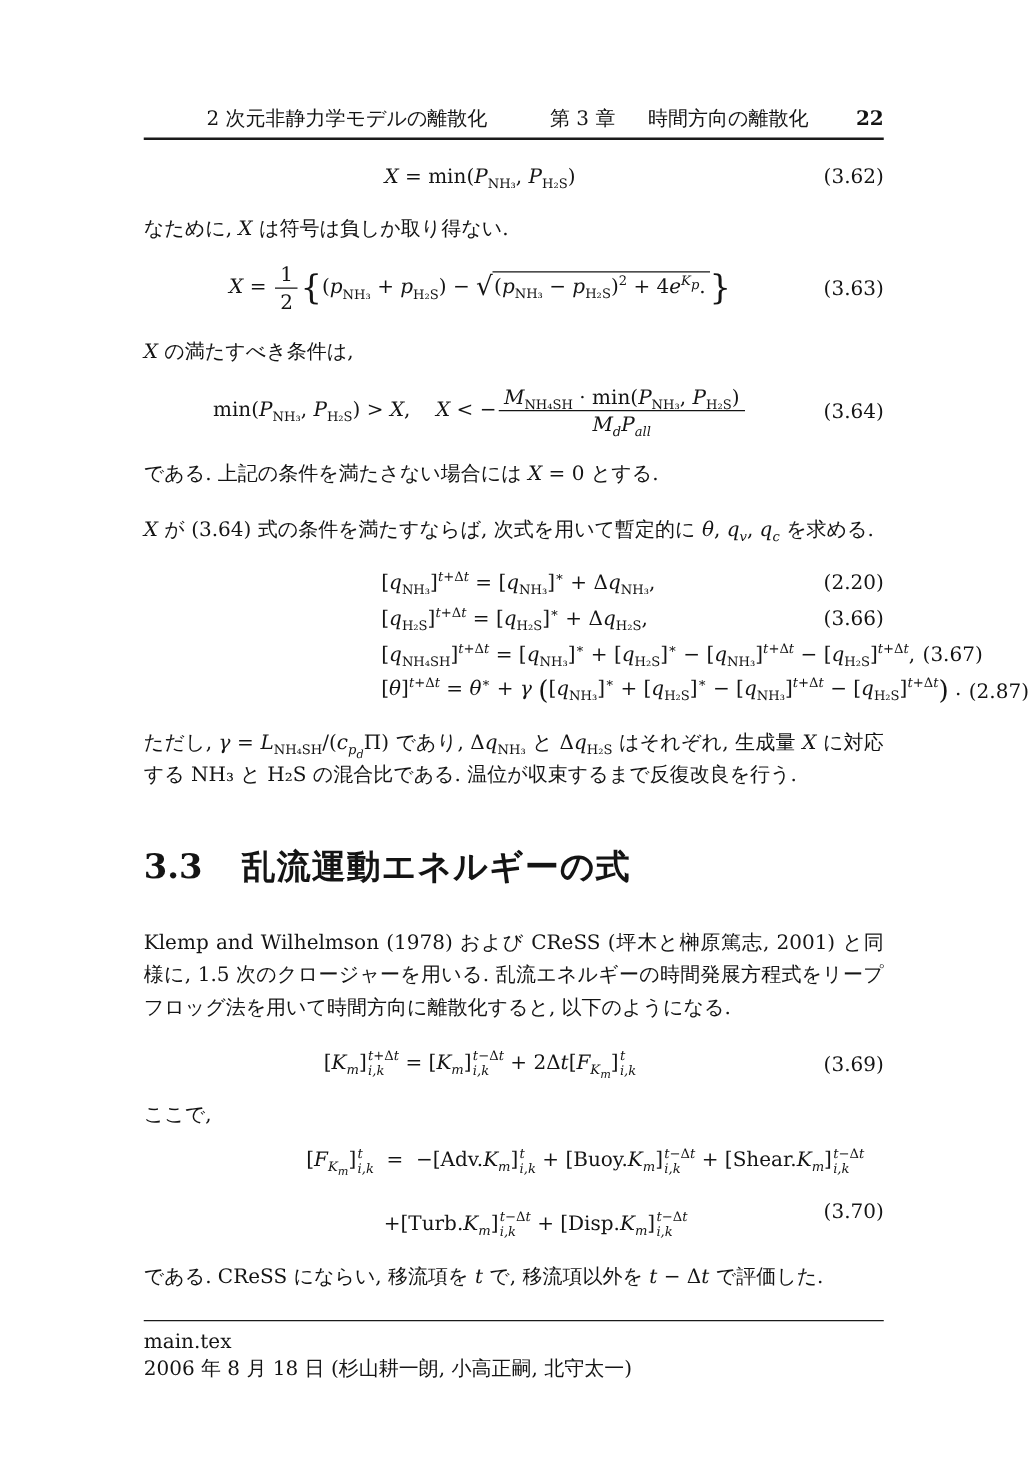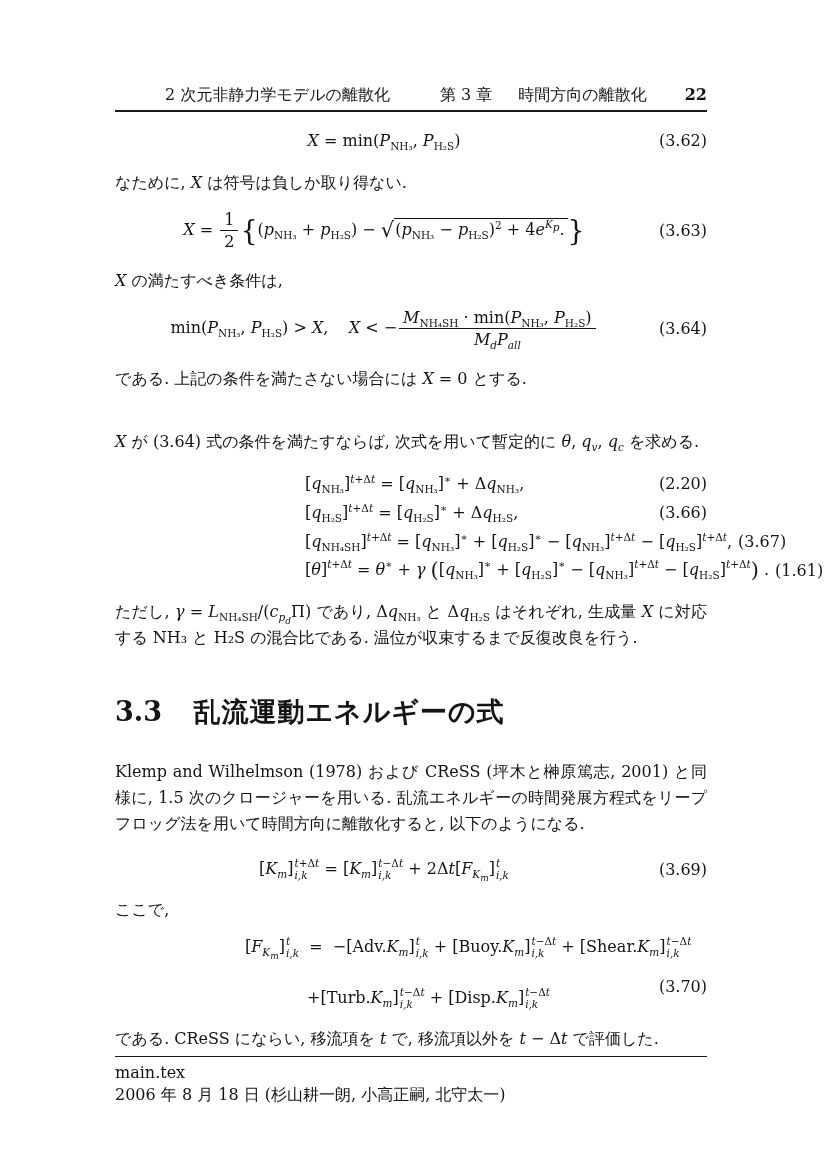--- a/index.html
+++ b/index.html
@@ -77,38 +77,38 @@
 
     <p class="body-text" style="margin-top:12px;"><i>X</i> の満たすべき条件は,</p>
 
     <div class="eqrow" style="margin-top:6px;min-height:56px;">
       <span class="eqbody">min(<i>P</i><sub>NH₃</sub>, <i>P</i><sub>H₂S</sub>) &gt; <i>X</i>,&nbsp;&nbsp;&nbsp;&nbsp;<i>X</i> &lt; −<span class="frac"><span class="fn"><i>M</i><sub>NH₄SH</sub> · min(<i>P</i><sub>NH₃</sub>, <i>P</i><sub>H₂S</sub>)</span><span class="fd"><i>M<sub>d</sub></i><i>P<sub>all</sub></i></span></span></span>
       <span class="eqnum">(3.64)</span>
     </div>
 
     <p class="body-text" style="margin-top:10px;">である. 上記の条件を満たさない場合には <i>X</i> = 0 とする.</p>
 
-    <p class="body-text" style="margin-top:37px;"><i>X</i> が (3.64) 式の条件を満たすならば, 次式を用いて暫定的に <i>θ</i>, <i>q<sub>v</sub></i>, <i>q<sub>c</sub></i> を求める.</p>
+    <p class="body-text" style="margin-top:19px;"><i>X</i> が (3.64) 式の条件を満たすならば, 次式を用いて暫定的に <i>θ</i>, <i>q<sub>v</sub></i>, <i>q<sub>c</sub></i> を求める.</p>
 
     <div class="eqgroup" style="margin-top:14px;">
       <div class="eqrow">
         <span class="eqbody gleft">[<i>q</i><sub>NH₃</sub>]<sup><i>t</i>+Δ<i>t</i></sup> = [<i>q</i><sub>NH₃</sub>]<sup>∗</sup> + Δ<i>q</i><sub>NH₃</sub>,</span>
         <span class="eqnum">(2.20)</span>
       </div>
       <div class="eqrow">
         <span class="eqbody gleft">[<i>q</i><sub>H₂S</sub>]<sup><i>t</i>+Δ<i>t</i></sup> = [<i>q</i><sub>H₂S</sub>]<sup>∗</sup> + Δ<i>q</i><sub>H₂S</sub>,</span>
         <span class="eqnum">(3.66)</span>
       </div>
       <div class="eqrow">
         <span class="eqbody gleft">[<i>q</i><sub>NH₄SH</sub>]<sup><i>t</i>+Δ<i>t</i></sup> = [<i>q</i><sub>NH₃</sub>]<sup>∗</sup> + [<i>q</i><sub>H₂S</sub>]<sup>∗</sup> − [<i>q</i><sub>NH₃</sub>]<sup><i>t</i>+Δ<i>t</i></sup> − [<i>q</i><sub>H₂S</sub>]<sup><i>t</i>+Δ<i>t</i></sup>,</span>
         <span class="eqnum">(3.67)</span>
       </div>
       <div class="eqrow">
         <span class="eqbody gleft">[<i>θ</i>]<sup><i>t</i>+Δ<i>t</i></sup> = <i>θ</i><sup>∗</sup> + <i>γ</i> <span class="big2">(</span>[<i>q</i><sub>NH₃</sub>]<sup>∗</sup> + [<i>q</i><sub>H₂S</sub>]<sup>∗</sup> − [<i>q</i><sub>NH₃</sub>]<sup><i>t</i>+Δ<i>t</i></sup> − [<i>q</i><sub>H₂S</sub>]<sup><i>t</i>+Δ<i>t</i></sup><span class="big2">)</span> .</span>
-        <span class="eqnum">(1.61)</span>
+        <span class="eqnum">(2.87)</span>
       </div>
     </div>
 
     <p class="body-text" style="margin-top:15px;">ただし, <i>γ</i> = <i>L</i><sub>NH₄SH</sub>/(<i>c</i><sub><i>p<sub>d</sub></i></sub>Π) であり, Δ<i>q</i><sub>NH₃</sub> と Δ<i>q</i><sub>H₂S</sub> はそれぞれ, 生成量 <i>X</i> に対応する NH₃ と H₂S の混合比である. 温位が収束するまで反復改良を行う.</p>
 
     <h2 class="section" style="margin-top:46px;">
       <span class="sec-num">3.3</span>
       <span class="sec-title">乱流運動エネルギーの式</span>
     </h2>
 

